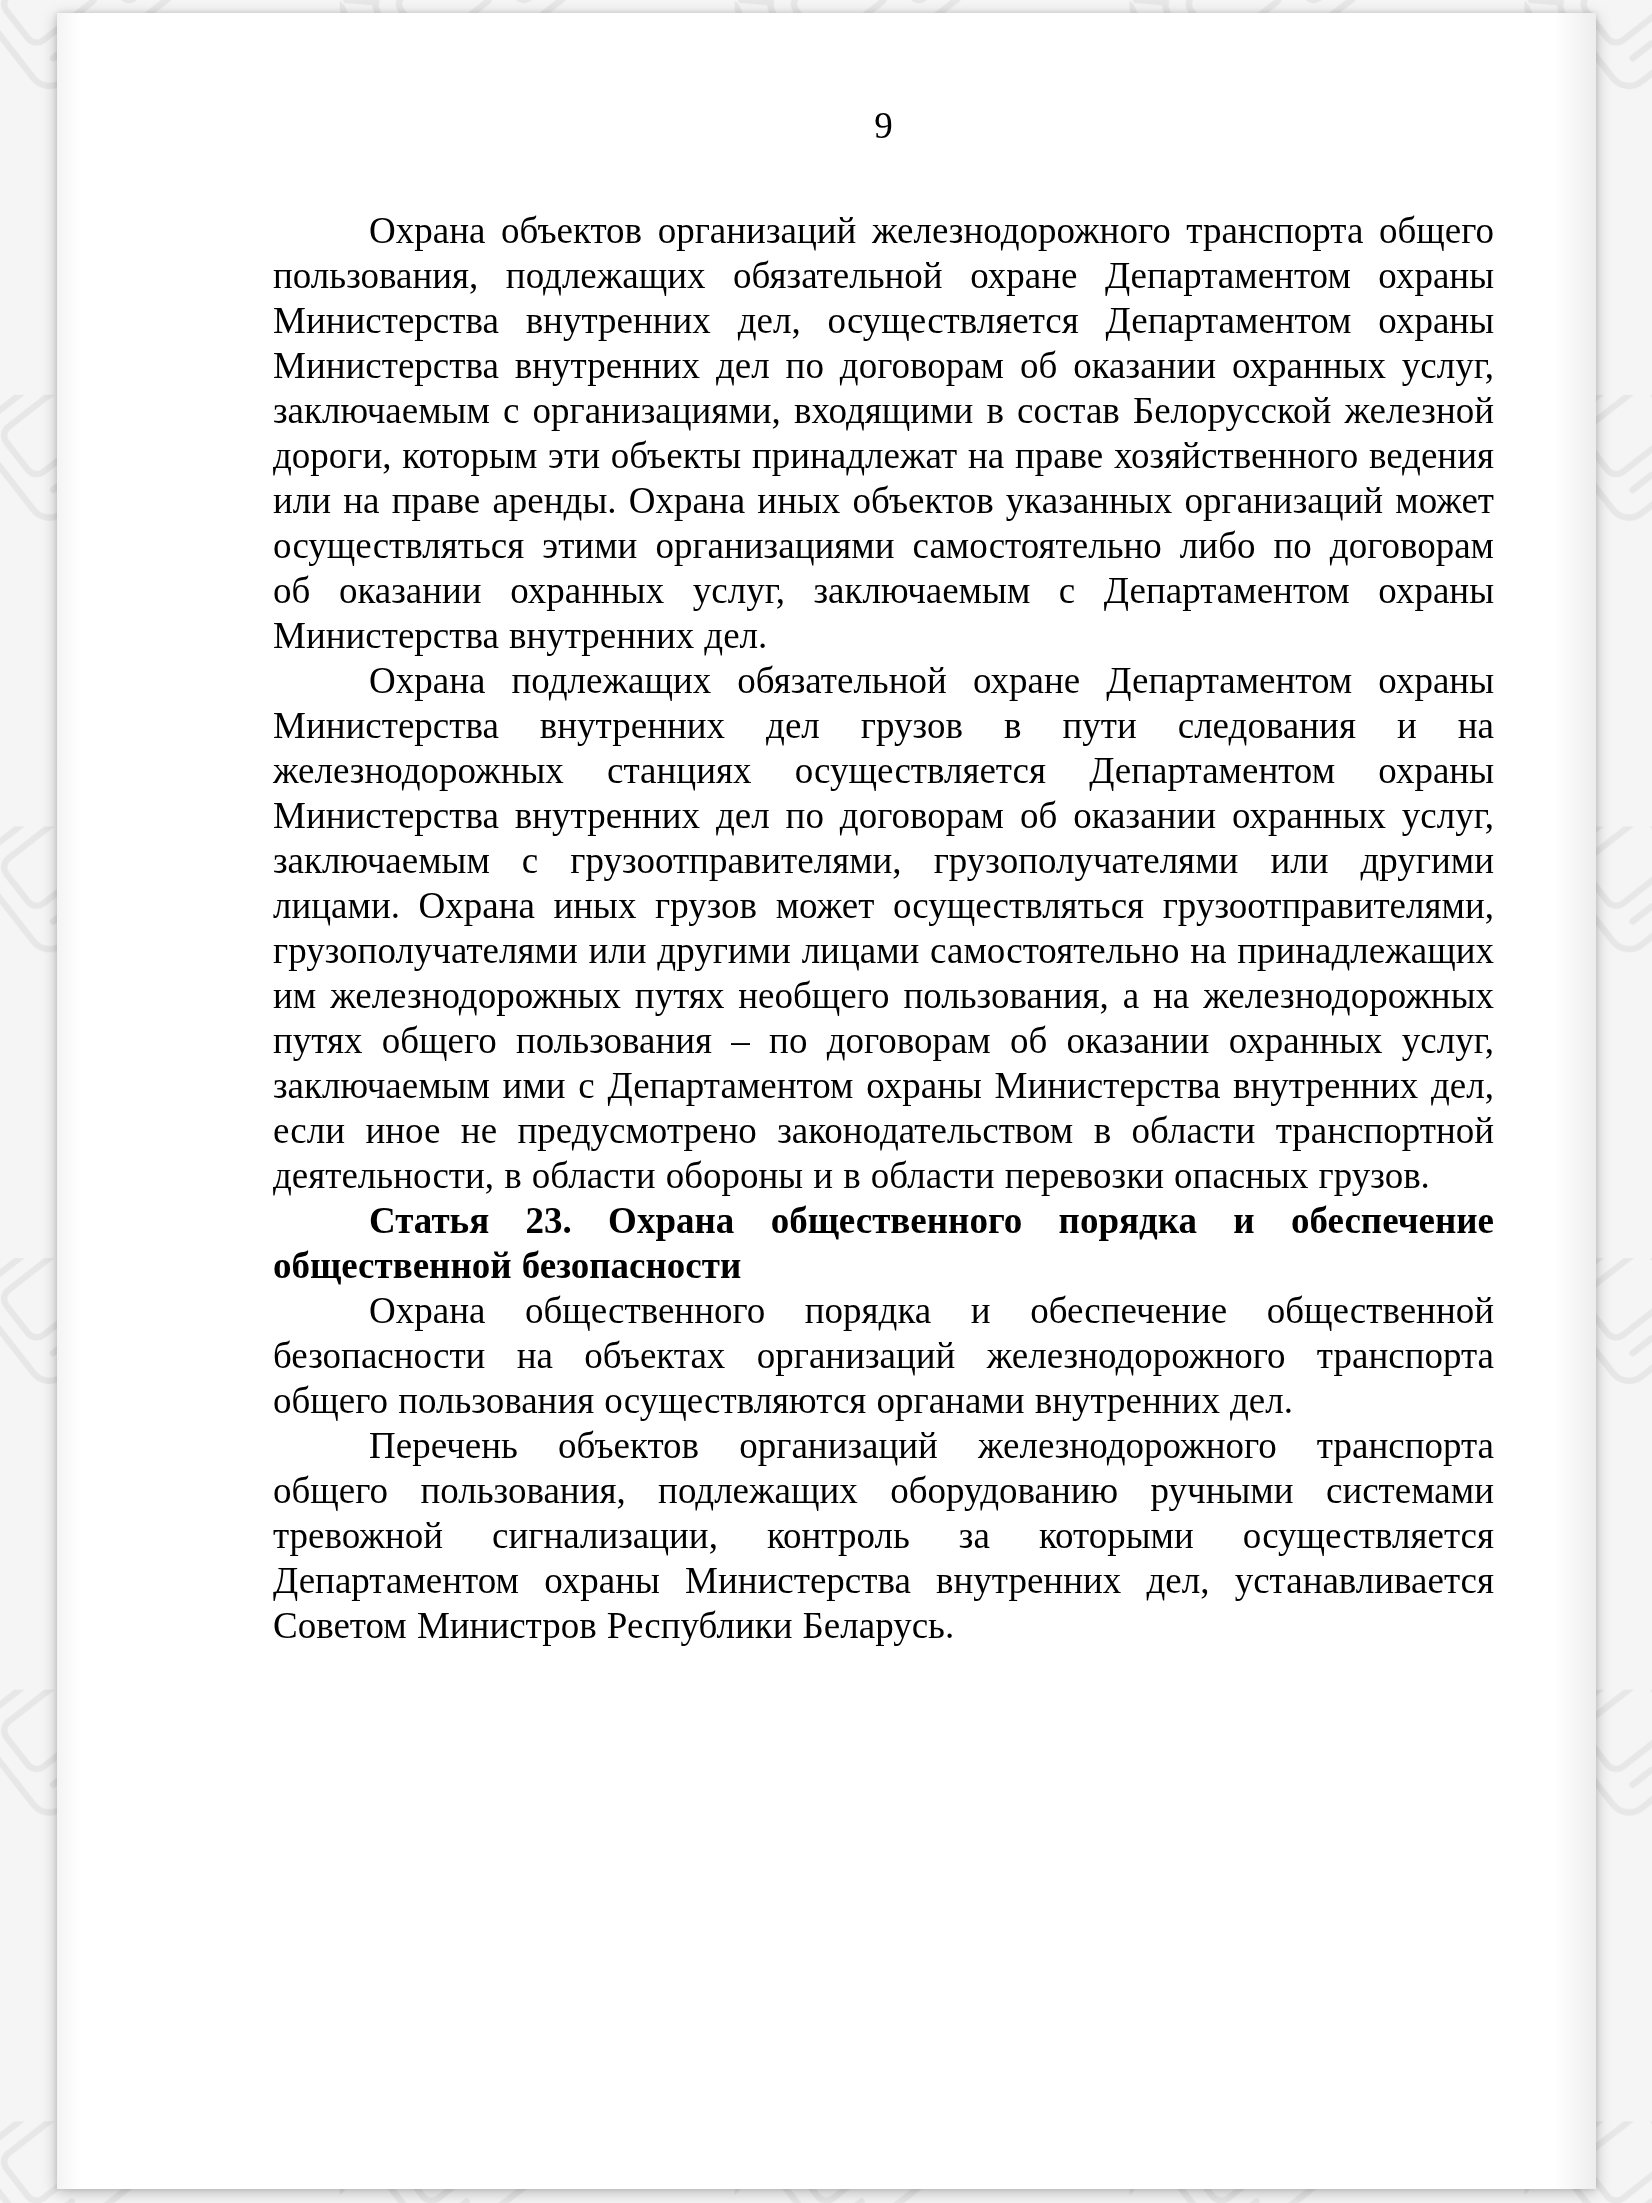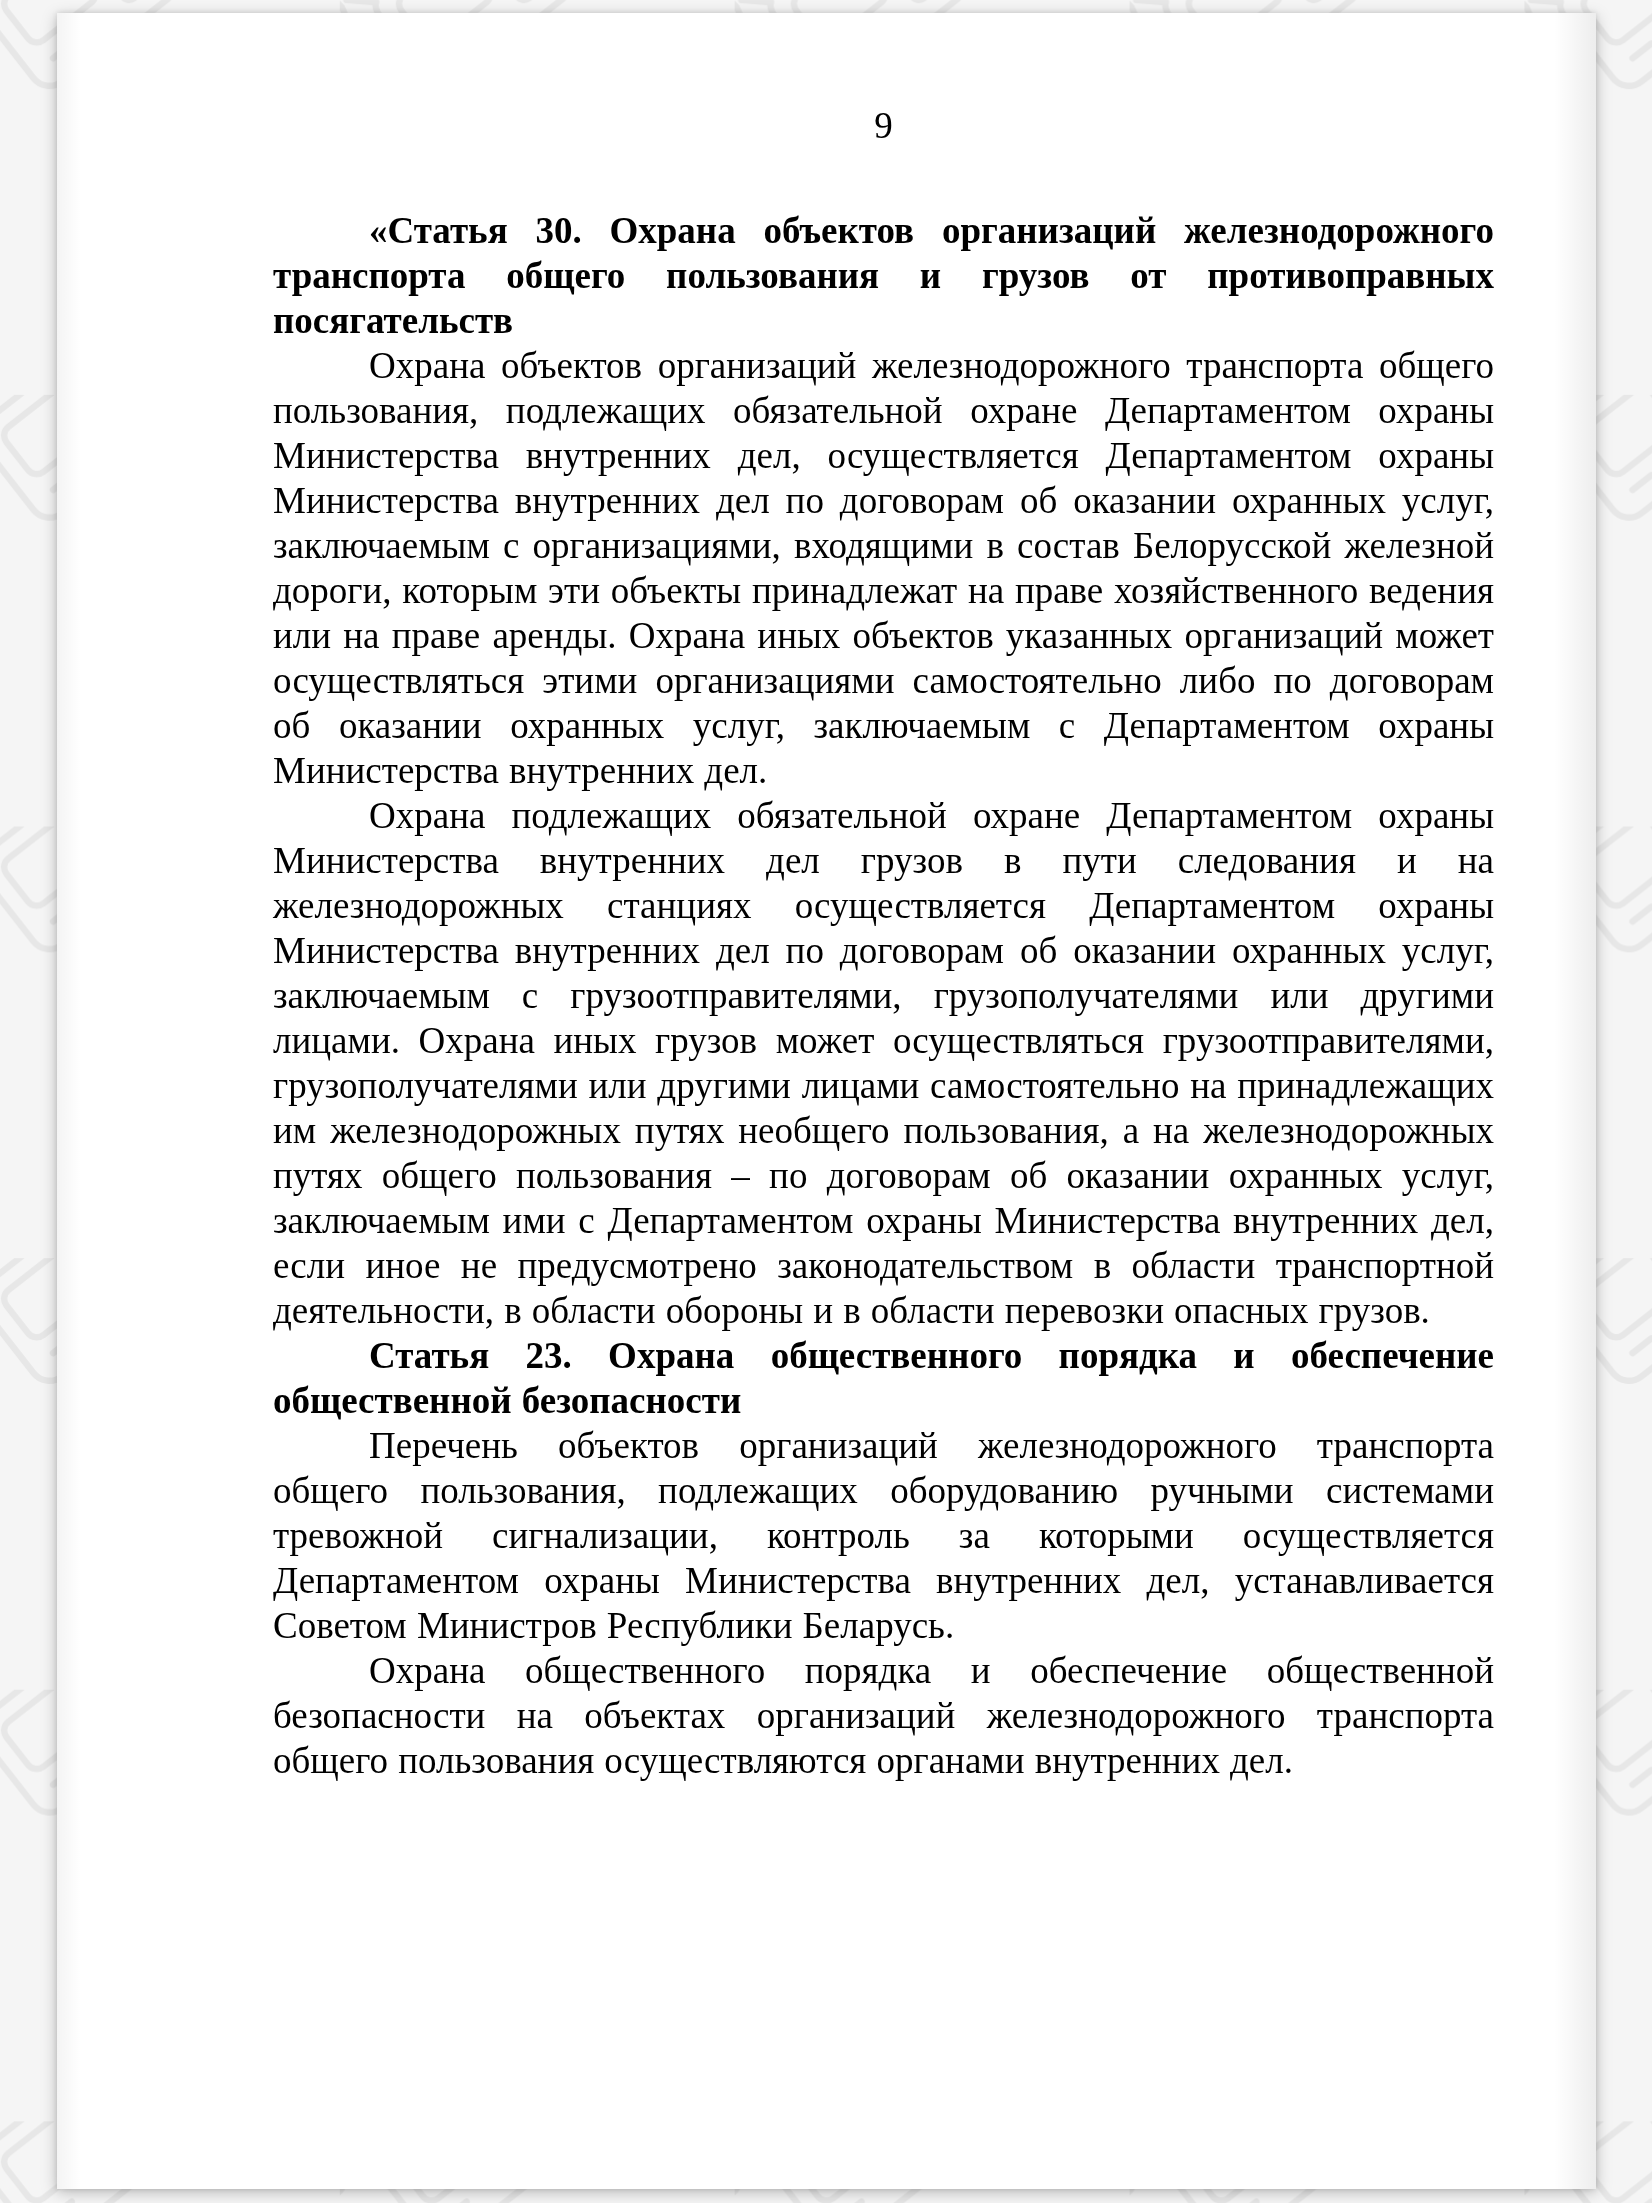--- a/index.html
+++ b/index.html
@@ -104,23 +104,22 @@
     <rect x="0" y="0" width="1800" height="2400" fill="url(#wm)"></rect>
   </svg>
 
   <div class="page">
     <div class="edge-shadow left"></div>
     <div class="edge-shadow right"></div>
 
     <div class="page-number">9</div>
 
     <div class="text-column">
-        <p class="heading">«Статья 30. Охрана объектов организаций железнодорожного транспорта общего пользования и грузов от противоправных посягательств</p>
         <p class="paragraph">Охрана объектов организаций железнодорожного транспорта общего пользования, подлежащих обязательной охране Департаментом охраны Министерства внутренних дел, осуществляется Департаментом охраны Министерства внутренних дел по договорам об оказании охранных услуг, заключаемым с организациями, входящими в состав Белорусской железной дороги, которым эти объекты принадлежат на праве хозяйственного ведения или на праве аренды. Охрана иных объектов указанных организаций может осуществляться этими организациями самостоятельно либо по договорам об оказании охранных услуг, заключаемым с Департаментом охраны Министерства внутренних дел.</p>
         <p class="paragraph">Охрана подлежащих обязательной охране Департаментом охраны Министерства внутренних дел грузов в пути следования и на железнодорожных станциях осуществляется Департаментом охраны Министерства внутренних дел по договорам об оказании охранных услуг, заключаемым с грузоотправителями, грузополучателями или другими лицами. Охрана иных грузов может осуществляться грузоотправителями, грузополучателями или другими лицами самостоятельно на принадлежащих им железнодорожных путях необщего пользования, а на железнодорожных путях общего пользования – по договорам об оказании охранных услуг, заключаемым ими с Департаментом охраны Министерства внутренних дел, если иное не предусмотрено законодательством в области транспортной деятельности, в области обороны и в области перевозки опасных грузов.</p>
         <p class="heading">Статья 23. Охрана общественного порядка и обеспечение общественной безопасности</p>
+        <p class="paragraph">Охрана общественного порядка и обеспечение общественной безопасности на объектах организаций железнодорожного транспорта общего пользования осуществляются органами внутренних дел.</p>
         <p class="paragraph">Перечень объектов организаций железнодорожного транспорта общего пользования, подлежащих оборудованию ручными системами тревожной сигнализации, контроль за которыми осуществляется Департаментом охраны Министерства внутренних дел, устанавливается Советом Министров Республики Беларусь.</p>
-        <p class="paragraph">Охрана общественного порядка и обеспечение общественной безопасности на объектах организаций железнодорожного транспорта общего пользования осуществляются органами внутренних дел.</p>
       </div>
   </div>
 
 </div>
 
 
 </body></html>

